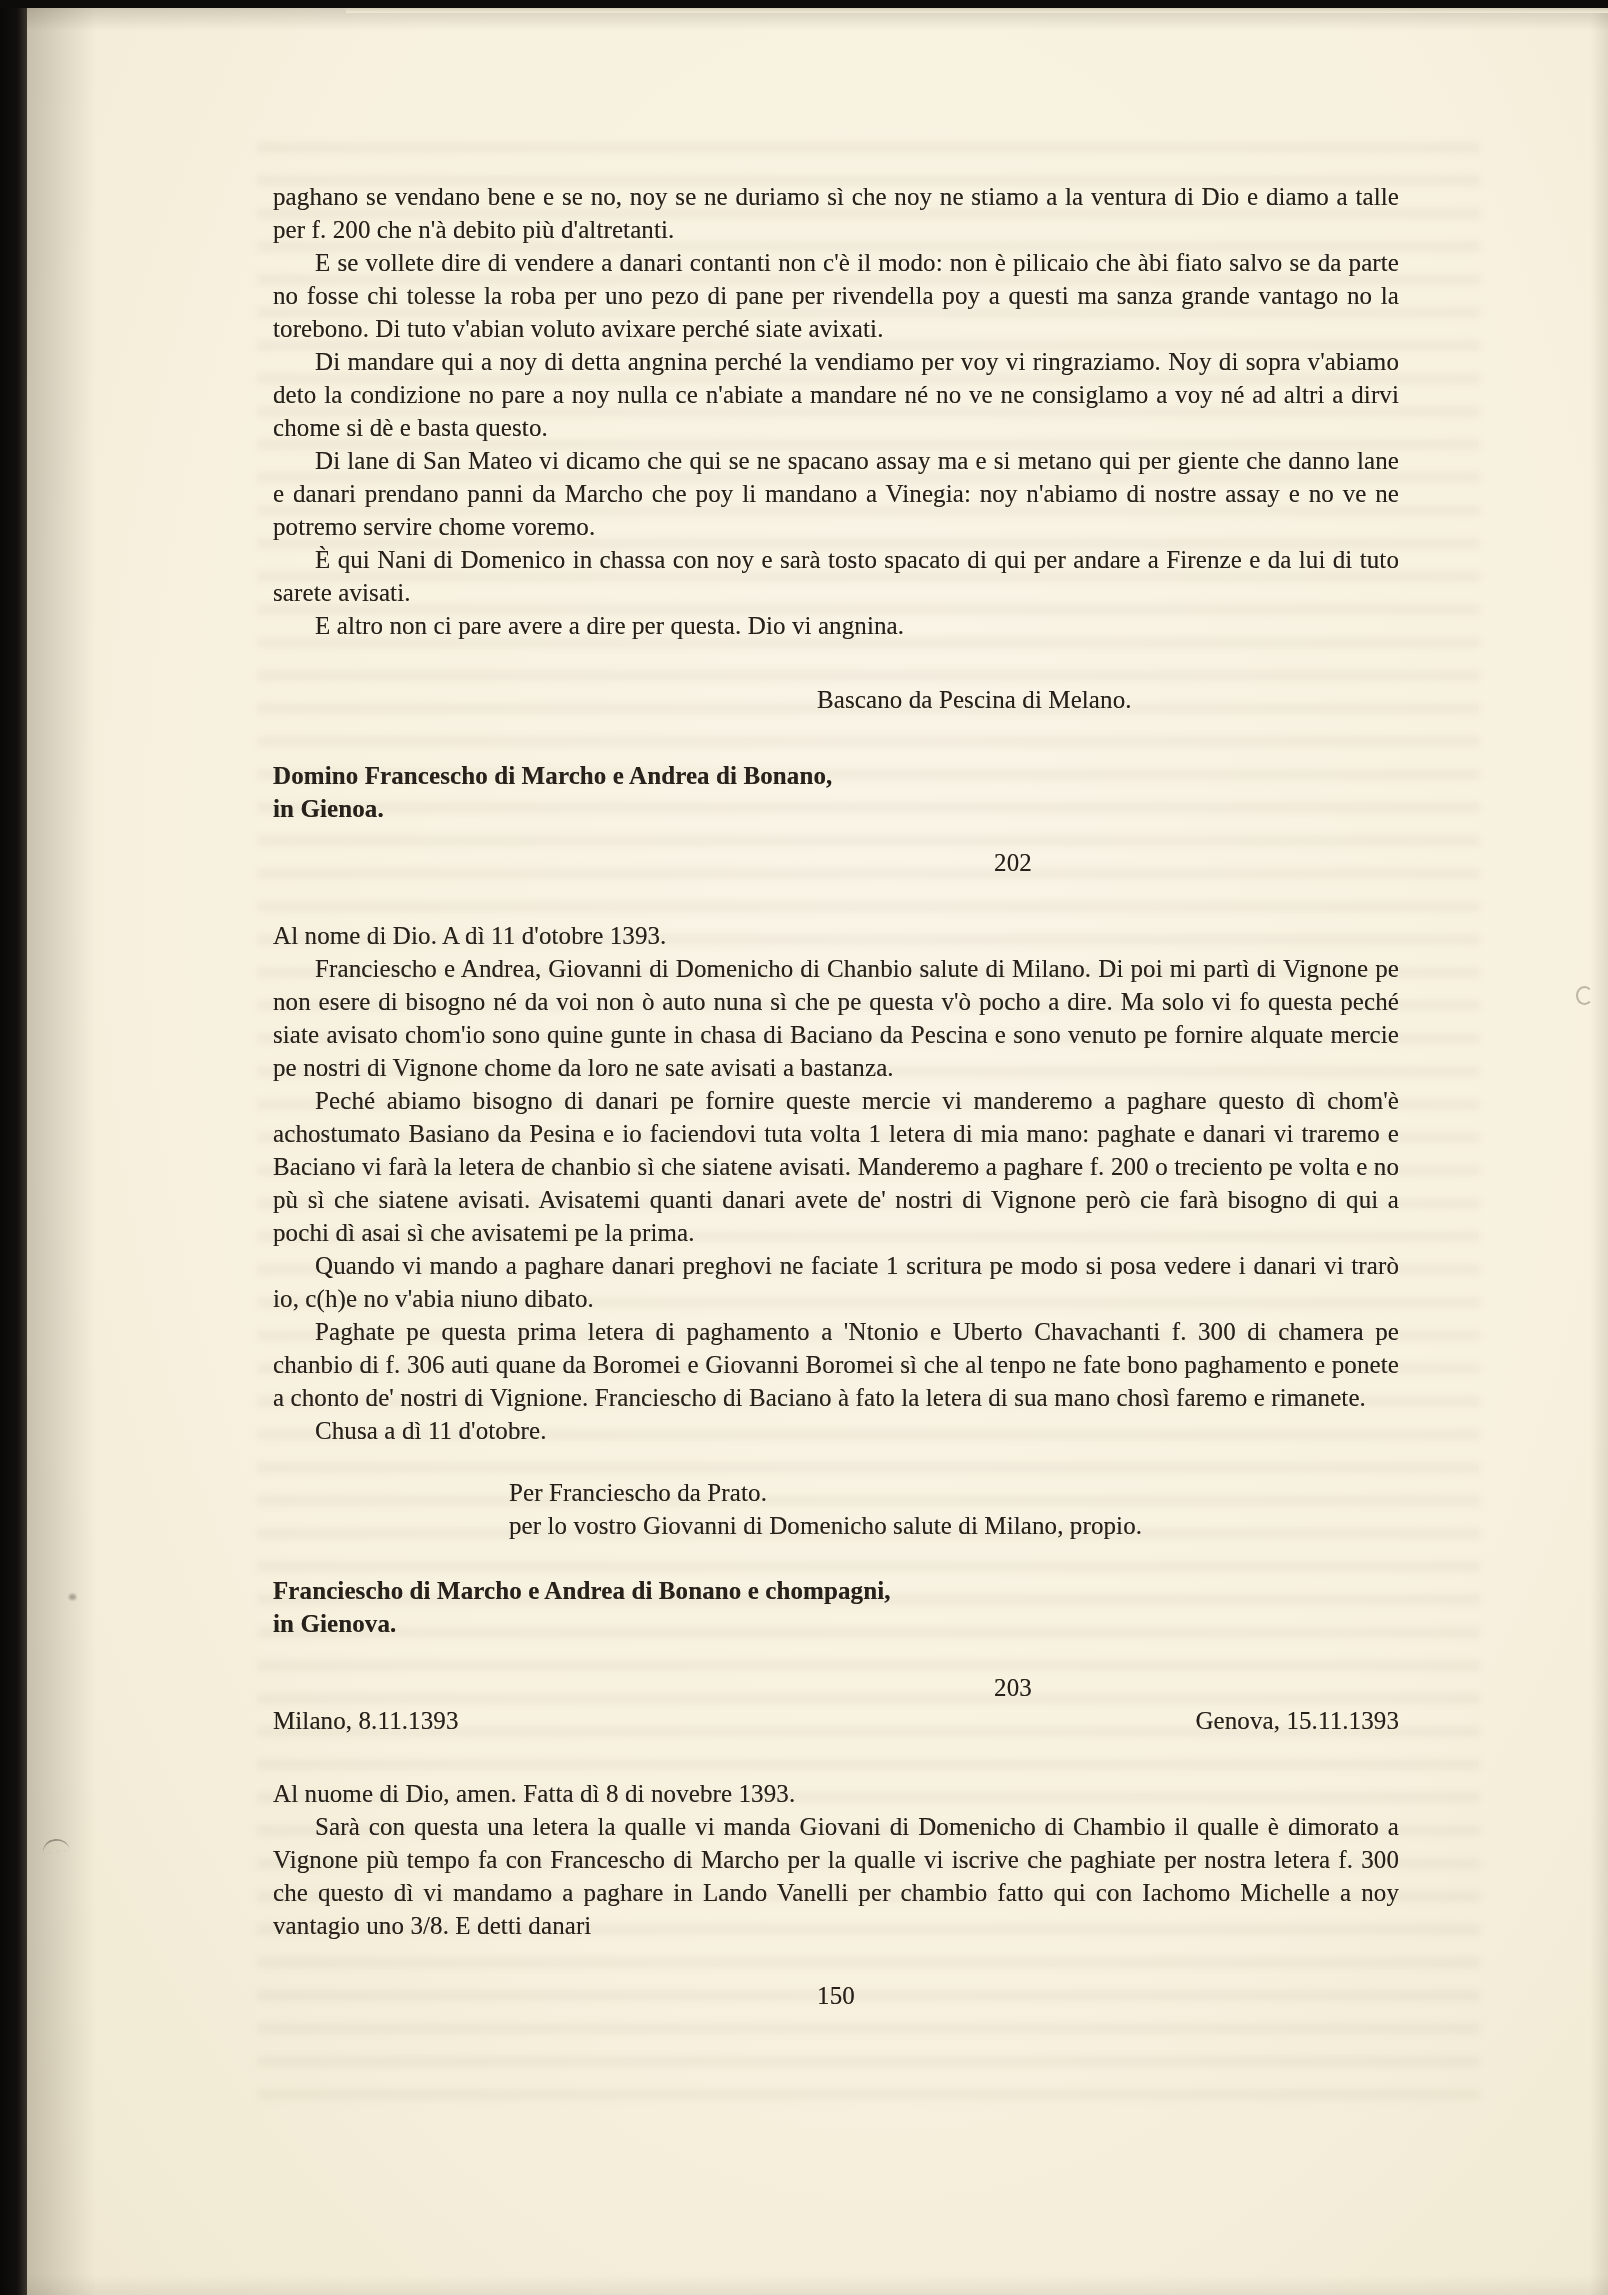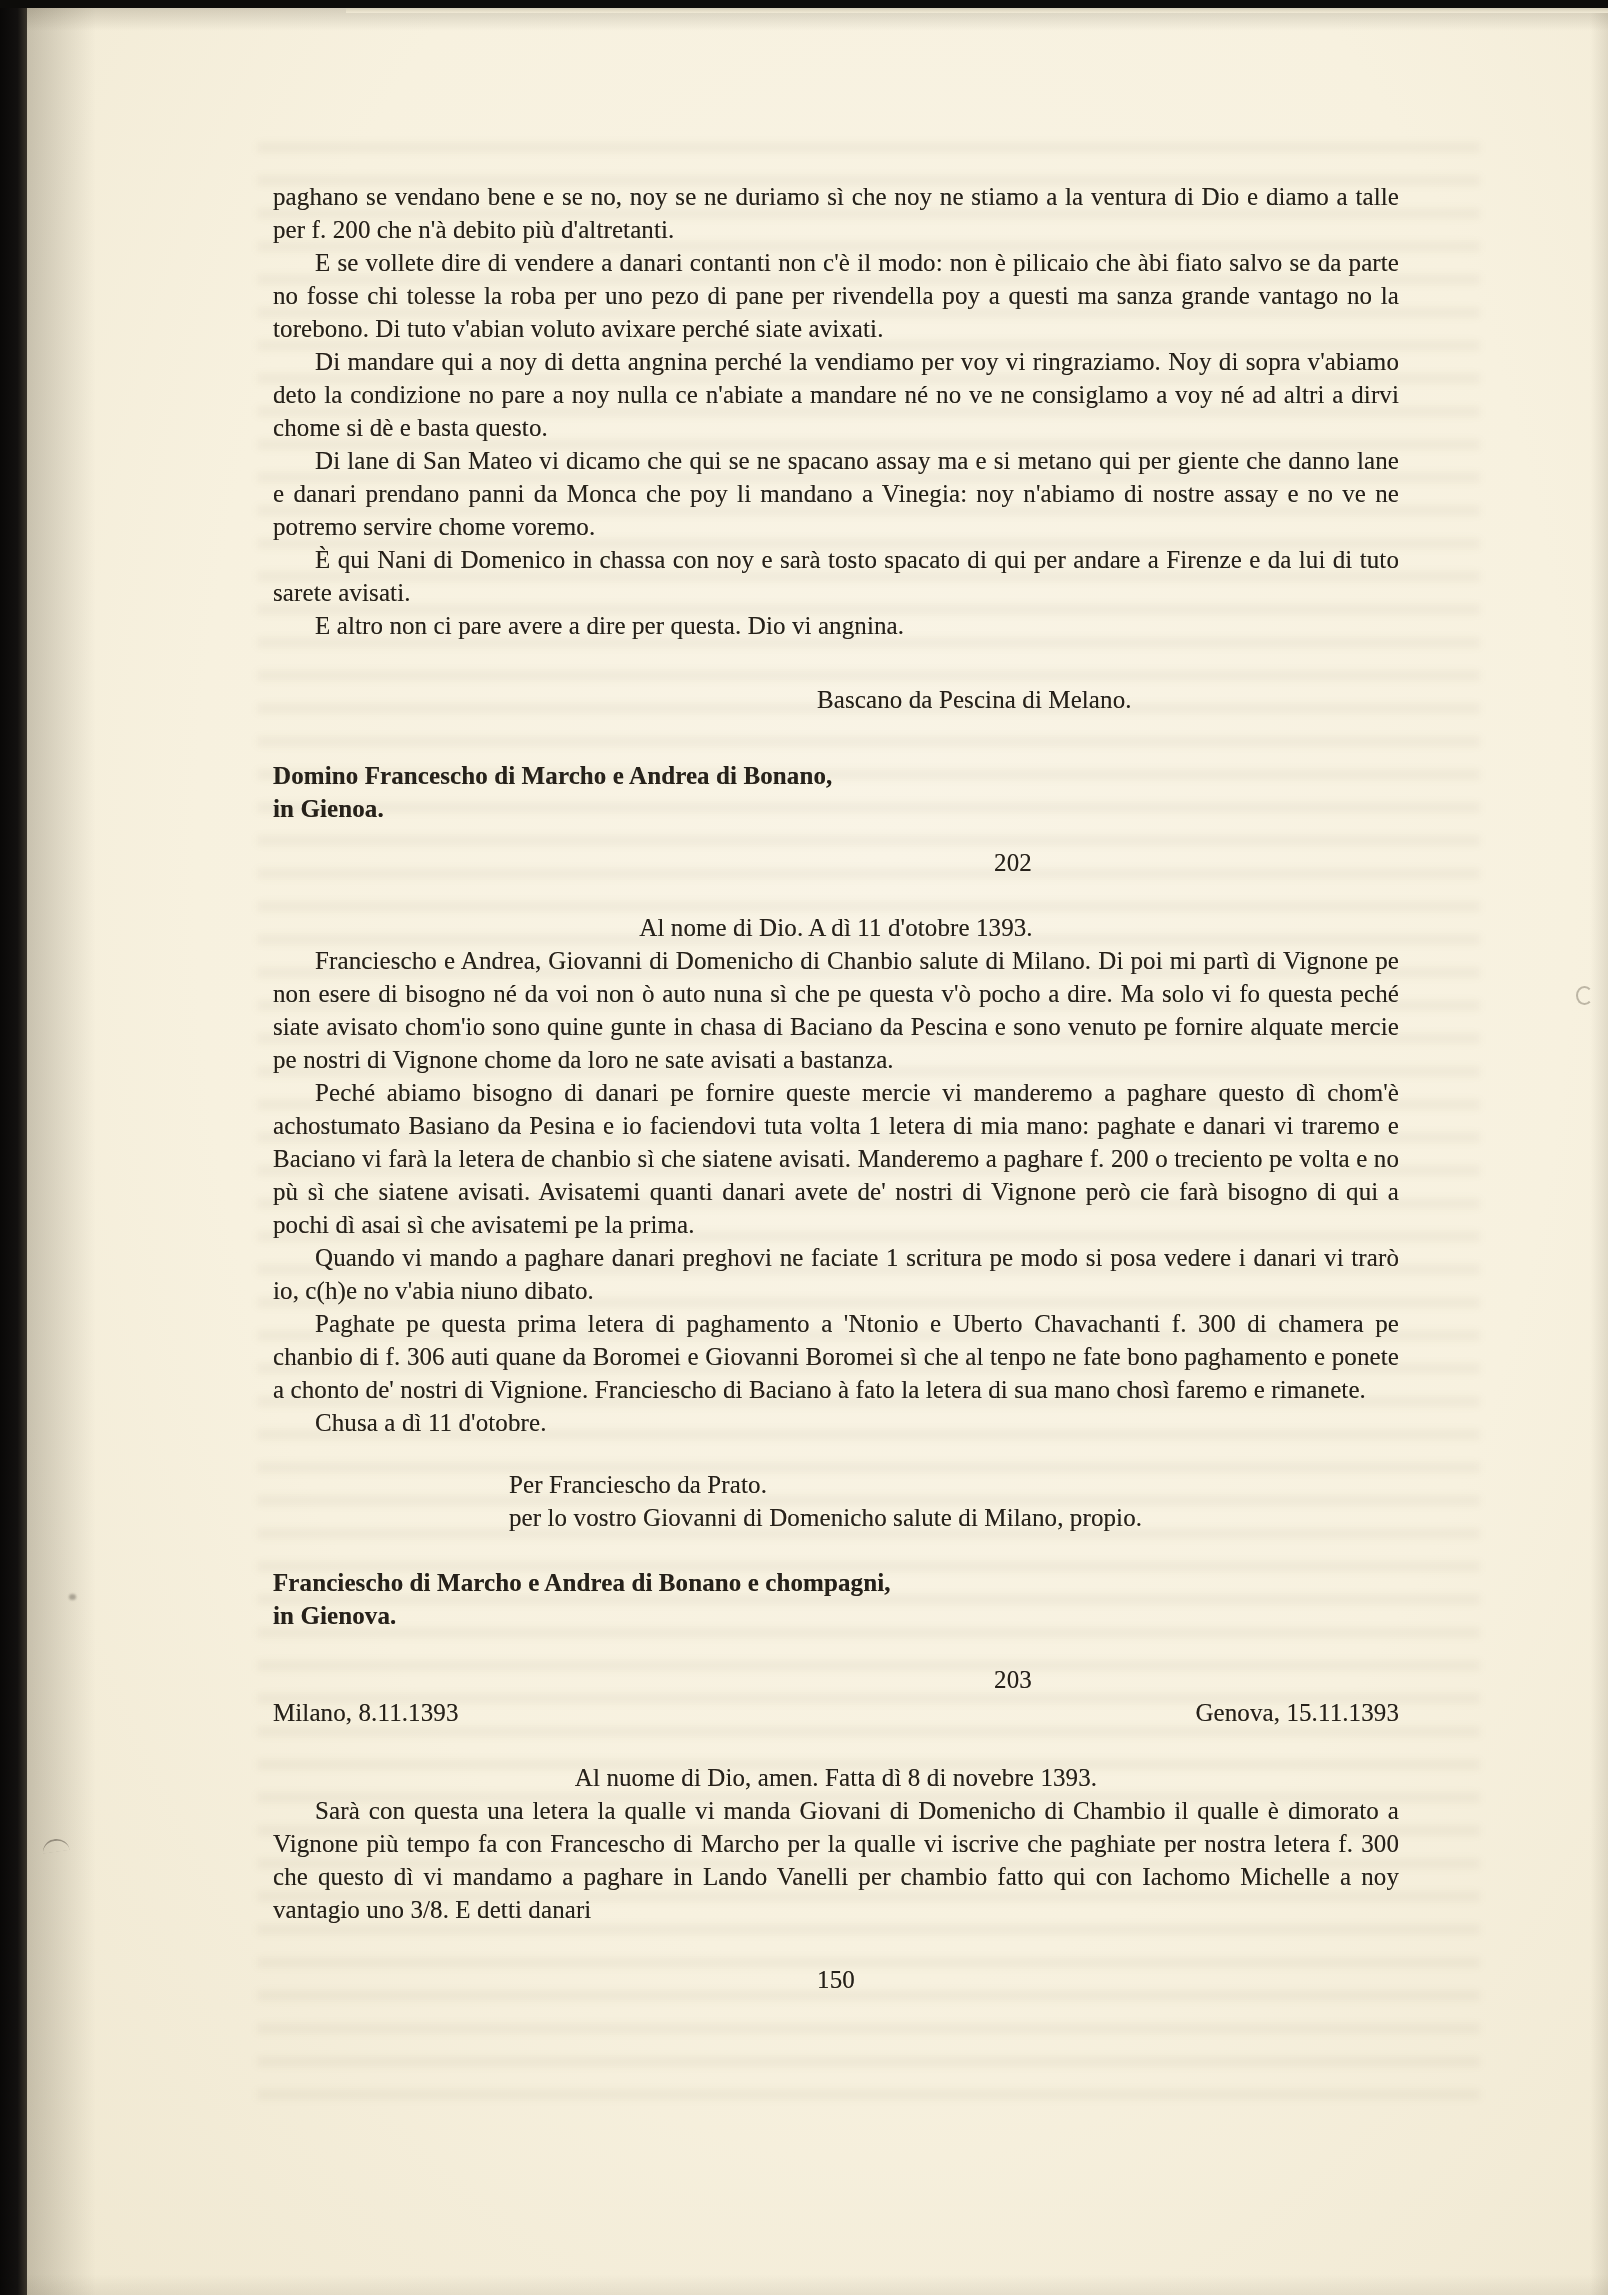--- a/index.html
+++ b/index.html
@@ -49,21 +49,21 @@
   .para { margin:0; text-align:justify; text-indent:42px; }
   .para.no-indent { text-indent:0; }
 
   .signature { margin-top:41px; padding-left:544px; }
   .address { margin-top:43px;font-weight:bold; }
   .address.second { margin-top:32px; }
   .address div { margin:0; }
   .letter-number { margin-top:21px; text-align:center; padding-left:354px; }
   .letter-number.second { margin-top:31px; }
   .date-row { display:flex; justify-content:space-between; }
-  .salutation { margin-top:32px; text-align:center; }
+  .salutation { margin-top:40px; text-align:left; }
   .closing { margin-top:29px; padding-left:236px; }
   .page-number { margin-top:37px; text-align:center; }
 </style>
 </head>
 <body>
 
 <div class="viewport">
 
   <div class="bleed"></div>
   <div class="edge-top"></div>
@@ -76,21 +76,21 @@
   <div class="artifact-tilde"></div>
   <div class="artifact-c"></div>
   <div class="artifact-dot"></div>
 
   <div class="text-block">
 
     <section>
       <p class="para no-indent">paghano se vendano bene e se no, noy se ne duriamo sì che noy ne stiamo a la ventura di Dio e diamo a talle per f. 200 che n'à debito più d'altretanti.</p>
       <p class="para">E se vollete dire di vendere a danari contanti non c'è il modo: non è pilicaio che àbi fiato salvo se da parte no fosse chi tolesse la roba per uno pezo di pane per rivendella poy a questi ma sanza grande vantago no la torebono. Di tuto v'abian voluto avixare perché siate avixati.</p>
       <p class="para">Di mandare qui a noy di detta angnina perché la vendiamo per voy vi ringraziamo. Noy di sopra v'abiamo deto la condizione no pare a noy nulla ce n'abiate a mandare né no ve ne consiglamo a voy né ad altri a dirvi chome si dè e basta questo.</p>
-      <p class="para">Di lane di San Mateo vi dicamo che qui se ne spacano assay ma e si metano qui per giente che danno lane e danari prendano panni da Monca che poy li mandano a Vinegia: noy n'abiamo di nostre assay e no ve ne potremo servire chome voremo.</p>
+      <p class="para">Di lane di San Mateo vi dicamo che qui se ne spacano assay ma e si metano qui per giente che danno lane e danari prendano panni da Marcho che poy li mandano a Vinegia: noy n'abiamo di nostre assay e no ve ne potremo servire chome voremo.</p>
       <p class="para">È qui Nani di Domenico in chassa con noy e sarà tosto spacato di qui per andare a Firenze e da lui di tuto sarete avisati.</p>
       <p class="para">E altro non ci pare avere a dire per questa. Dio vi angnina.</p>
       <div class="signature">Bascano da Pescina di Melano.</div>
       <div class="address">
         <div>Domino Francescho di Marcho e Andrea di Bonano,</div>
         <div>in Gienoa.</div>
       </div>
     </section>
 
     <section>

